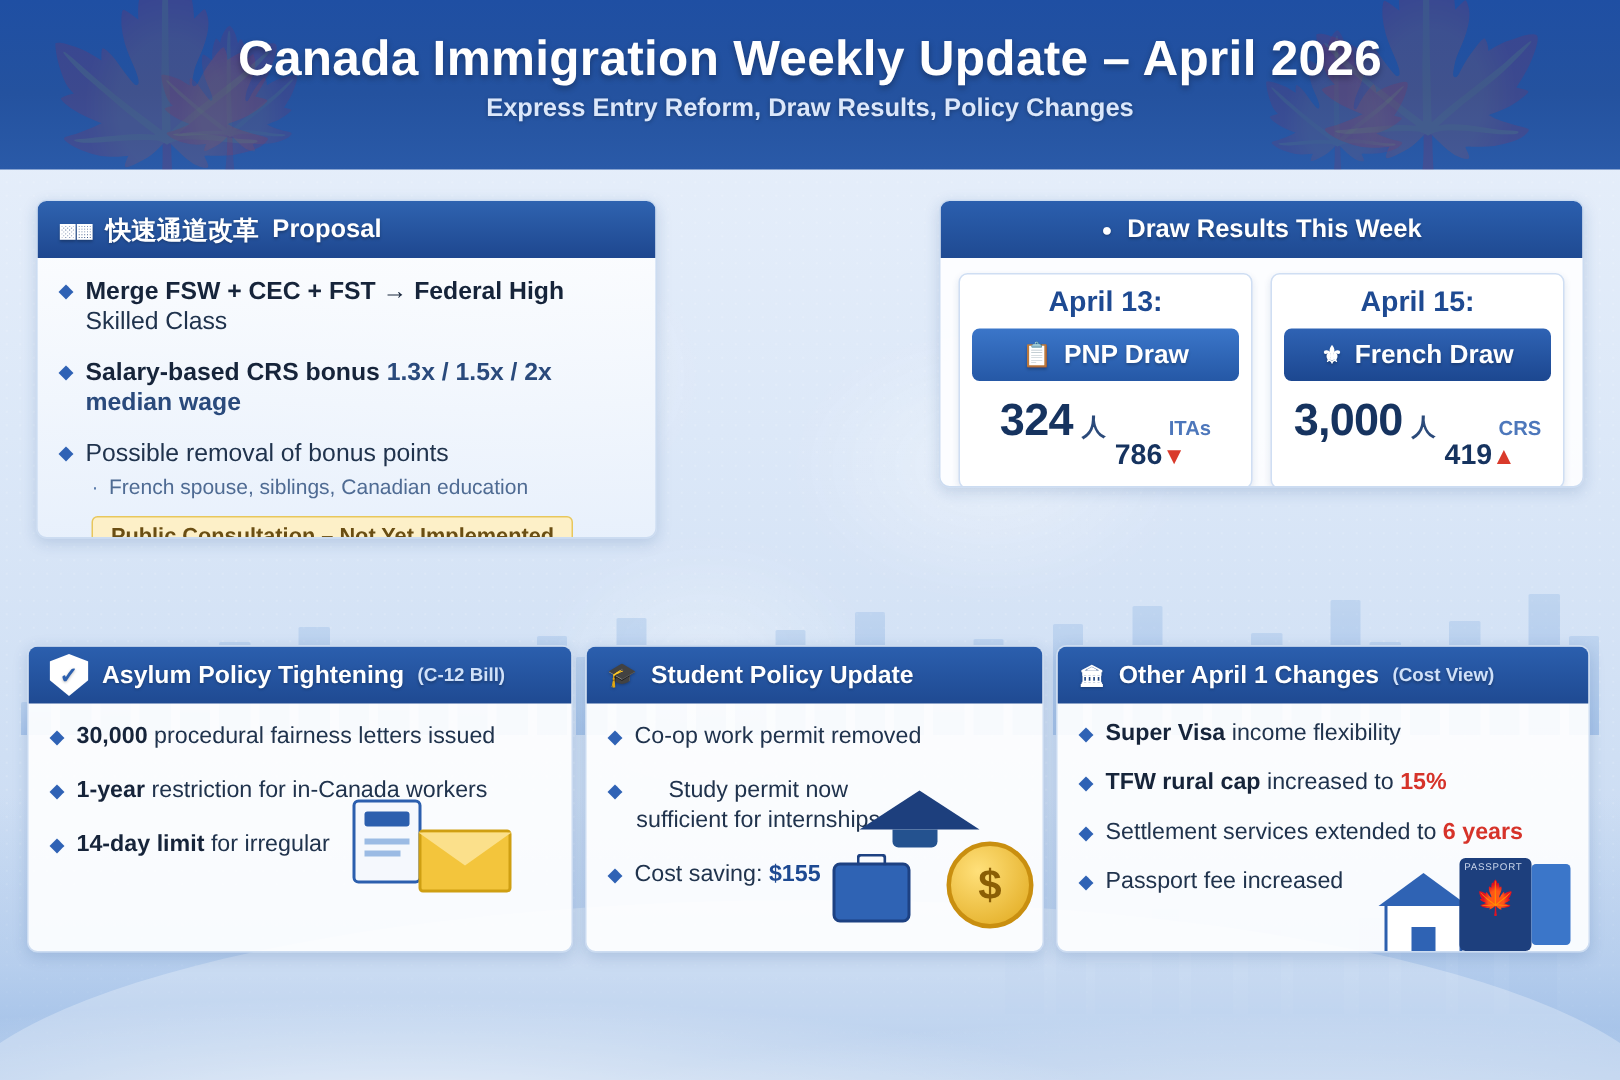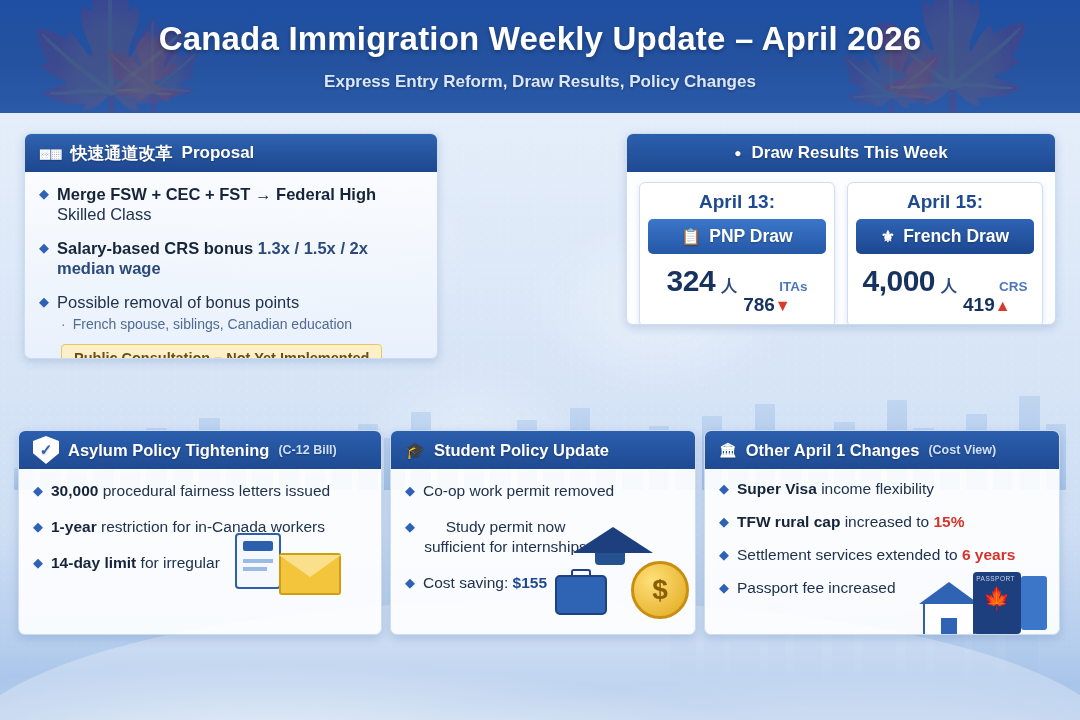--- a/index.html
+++ b/index.html
@@ -68,21 +68,21 @@
   .leaf.l2 { left: 96px; top: 22px; font-size: 92px; color: rgba(255,255,255,.10); }
   .leaf.l3 { right: 34px; top: -24px; font-size: 150px; }
   .leaf.l4 { right: 128px; top: 26px; font-size: 96px; color: rgba(255,255,255,.10); }
   .title {
     position: relative; text-align: center; padding-top: 20px;
     font-size: 33px; font-weight: bold; letter-spacing: .2px;
     text-shadow: 0 2px 4px rgba(0,0,0,.30);
   }
   .title .accent { color: #ffffff; }
   .subtitle {
-    position: relative; text-align: center; margin-top: 14px;
+    position: relative; text-align: center; margin-top: 4px;
     font-size: 17px; font-weight: bold; color: #dbe7fa;
     text-shadow: 0 1px 3px rgba(0,0,0,.30);
   }
 
   
   .card {
     position: absolute;
     background: rgba(255,255,255,.90);
     border: 1px solid #ccdcf1;
     border-radius: 7px;
@@ -292,21 +292,21 @@
         </div>
       </div>
 
       <div class="draw-box">
         <div class="draw-date">April 15:</div>
         <div class="draw-pill pill-deep">
           <span style="font-size:16px;">⚜</span>
           <span>French Draw</span>
         </div>
         <div class="draw-nums">
-          <span class="big-num">4,000</span>
+          <span class="big-num">3,000</span>
           <span class="unit">人</span>
           <span class="side">
             <div class="lbl">CRS</div>
             <div><span class="val">419</span><span class="arrow-up">▲</span></div>
           </span>
         </div>
       </div>
 
     </div>
   </div>

